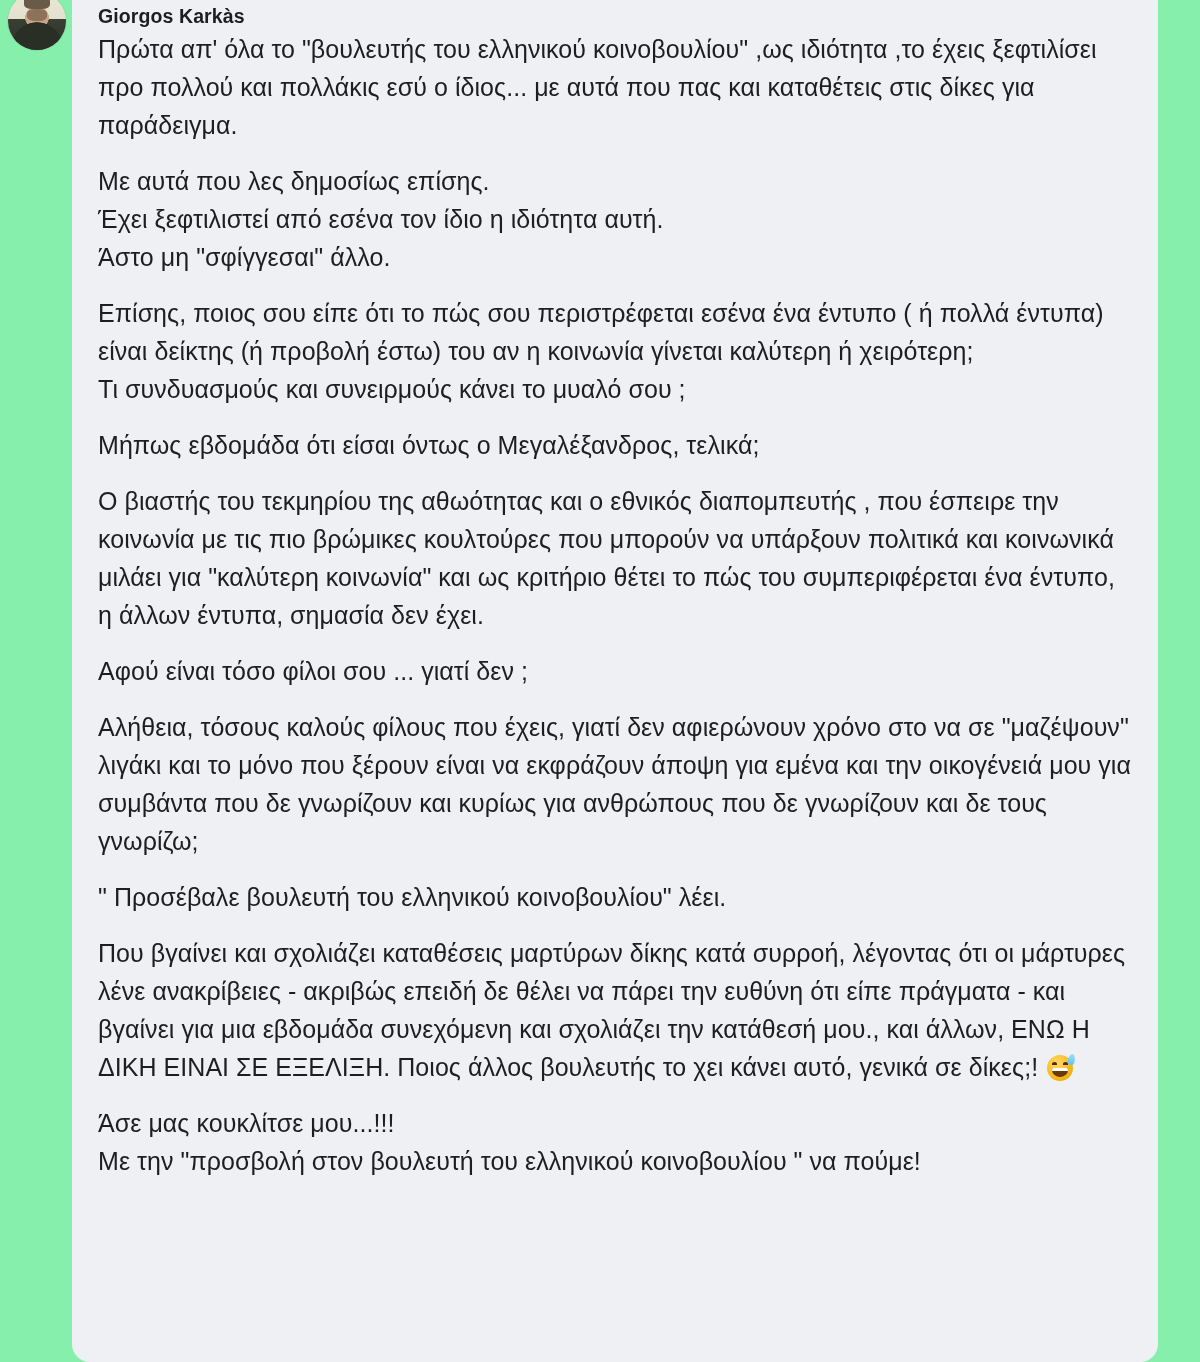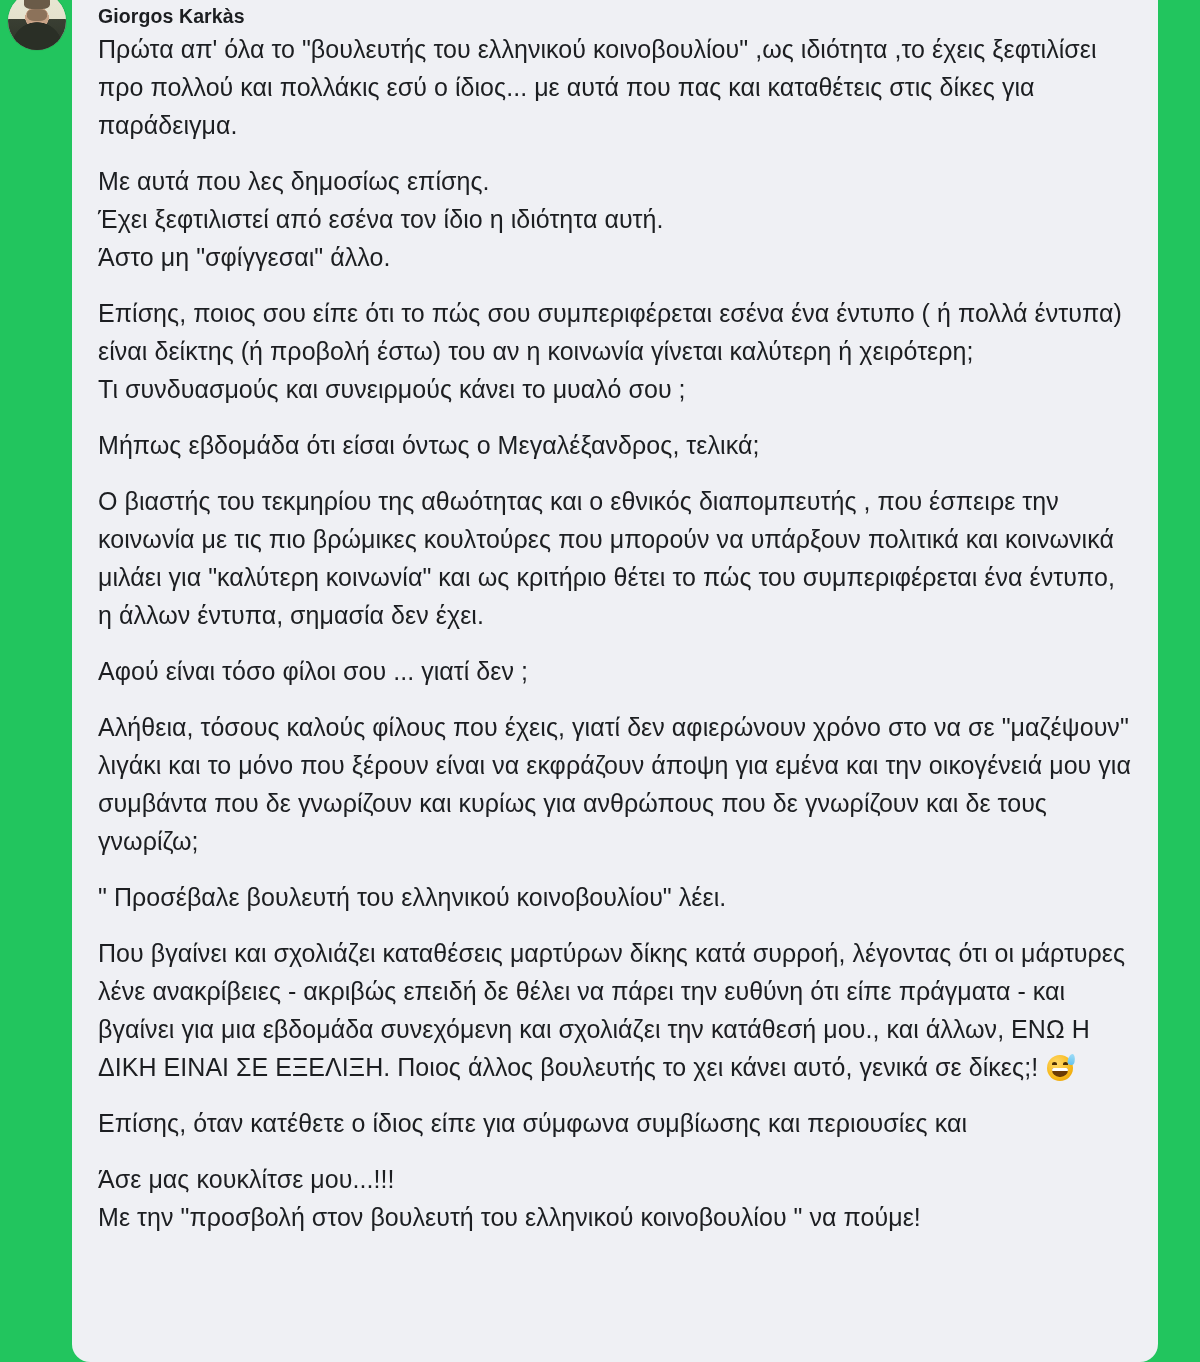--- a/index.html
+++ b/index.html
@@ -11,21 +11,21 @@
     width: 1200px;
     height: 1362px;
     font-family: "Liberation Sans", "DejaVu Sans", sans-serif;
     overflow: hidden;
   }
 
   .comment-root {
     position: relative;
     width: 1200px;
     height: 1362px;
-    background: #22c55e;
+    background: #86efac;
   }
 
   
   .avatar {
     position: absolute;
     left: 8px;
     top: -8px;
     width: 58px;
     height: 58px;
     border-radius: 50%;
@@ -168,28 +168,27 @@
 
   <div class="bubble">
     <div class="bubble-inner">
       <div class="author-name">Giorgos Karkàs</div>
 
       <div class="comment-body">
         <p class="para">Πρώτα απ' όλα το "βουλευτής του ελληνικού κοινοβουλίου" ,ως ιδιότητα ,το έχεις ξεφτιλίσει προ πολλού και πολλάκις εσύ ο ίδιος... με αυτά που πας και καταθέτεις στις δίκες για παράδειγμα.</p>
         <p class="para">Με αυτά που λες δημοσίως επίσης.
 Έχει ξεφτιλιστεί από εσένα τον ίδιο η ιδιότητα αυτή.
 Άστο μη "σφίγγεσαι" άλλο.</p>
-        <p class="para">Επίσης, ποιος σου είπε ότι το πώς σου συμπεριφέρεται εσένα ένα έντυπο ( ή πολλά έντυπα) είναι δείκτης (ή προβολή έστω) του αν η κοινωνία γίνεται καλύτερη ή χειρότερη;
+        <p class="para">Επίσης, ποιος σου είπε ότι το πώς σου περιστρέφεται εσένα ένα έντυπο ( ή πολλά έντυπα) είναι δείκτης (ή προβολή έστω) του αν η κοινωνία γίνεται καλύτερη ή χειρότερη;
 Τι συνδυασμούς και συνειρμούς κάνει το μυαλό σου ;</p>
         <p class="para">Μήπως εβδομάδα ότι είσαι όντως ο Μεγαλέξανδρος, τελικά;</p>
         <p class="para">Ο βιαστής του τεκμηρίου της αθωότητας και ο εθνικός διαπομπευτής , που έσπειρε την κοινωνία με τις πιο βρώμικες κουλτούρες που μπορούν να υπάρξουν πολιτικά και κοινωνικά μιλάει για "καλύτερη κοινωνία" και ως κριτήριο θέτει το πώς του συμπεριφέρεται ένα έντυπο, η άλλων έντυπα, σημασία δεν έχει.</p>
         <p class="para">Αφού είναι τόσο φίλοι σου ... γιατί δεν ;</p>
         <p class="para">Αλήθεια, τόσους καλούς φίλους που έχεις, γιατί δεν αφιερώνουν χρόνο στο να σε "μαζέψουν" λιγάκι και το μόνο που ξέρουν είναι να εκφράζουν άποψη για εμένα και την οικογένειά μου για συμβάντα που δε γνωρίζουν και κυρίως για ανθρώπους που δε γνωρίζουν και δε τους γνωρίζω;</p>
         <p class="para">" Προσέβαλε βουλευτή του ελληνικού κοινοβουλίου" λέει.</p>
         <p class="para"><span>Που βγαίνει και σχολιάζει καταθέσεις μαρτύρων δίκης κατά συρροή, λέγοντας ότι οι μάρτυρες λένε ανακρίβειες - ακριβώς επειδή δε θέλει να πάρει την ευθύνη ότι είπε πράγματα - και βγαίνει για μια εβδομάδα συνεχόμενη και σχολιάζει την κατάθεσή μου., και άλλων, ΕΝΩ Η ΔΙΚΗ ΕΙΝΑΙ ΣΕ ΕΞΕΛΙΞΗ. Ποιος άλλος βουλευτής το χει κάνει αυτό, γενικά σε δίκες;! </span><span class="emoji-sweat"><span class="eye l"></span><span class="eye r"></span><span class="mouth"></span><span class="drop"></span></span></p>
-        <p class="para">Επίσης, όταν κατέθετε ο ίδιος είπε για σύμφωνα συμβίωσης και περιουσίες και</p>
         <p class="para">Άσε μας κουκλίτσε μου...!!!
 Με την "προσβολή στον βουλευτή του ελληνικού κοινοβουλίου " να πούμε!</p>
       </div>
     </div>
   </div>
 
 </div>
 
 </body></html>

